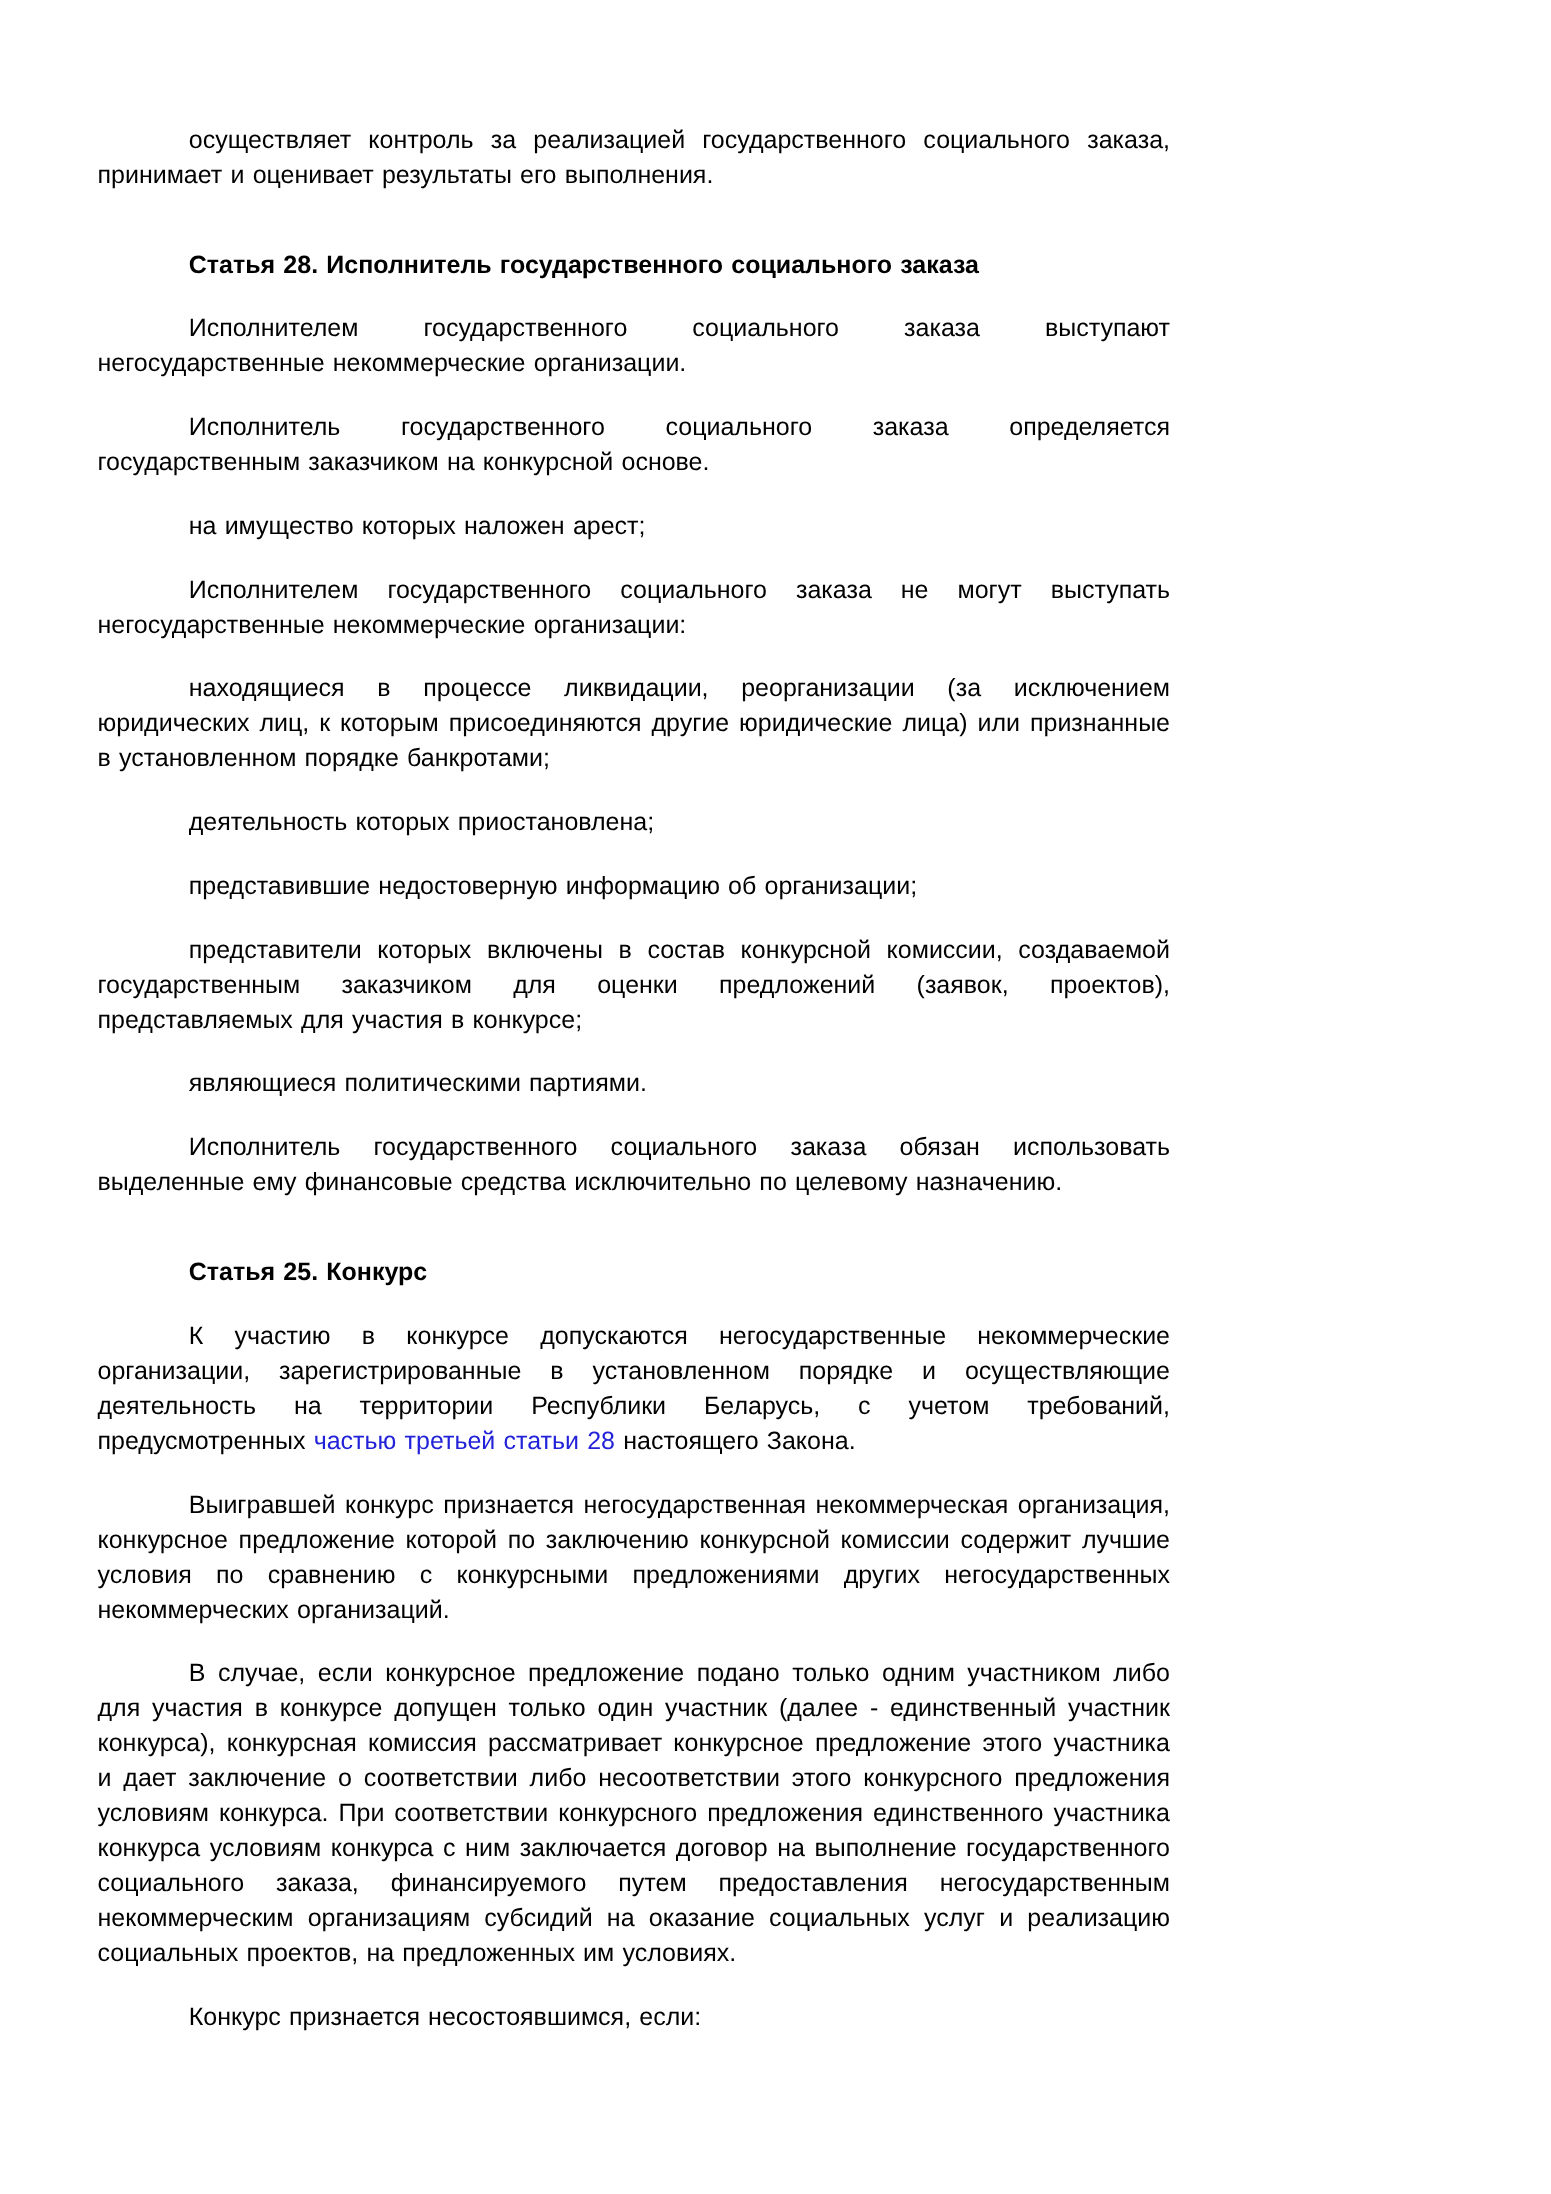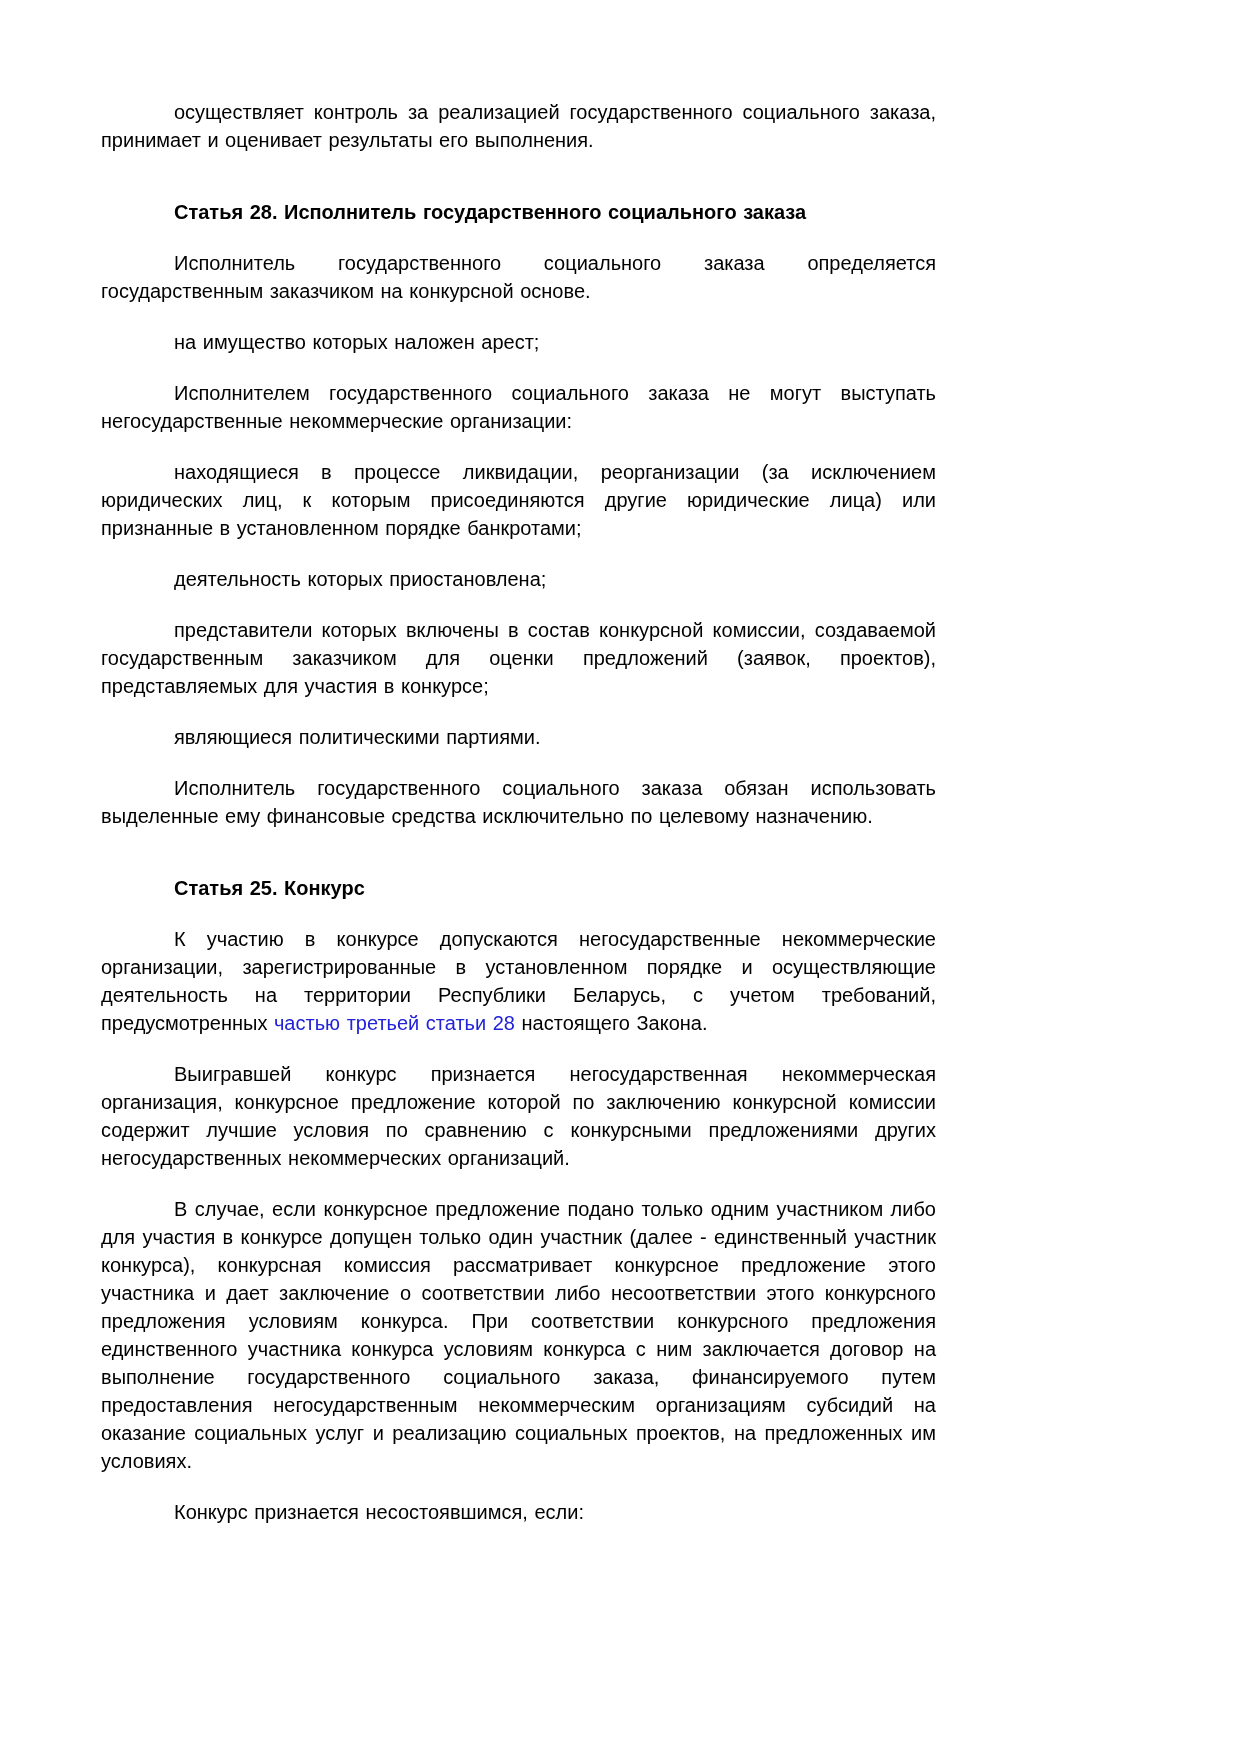--- a/index.html
+++ b/index.html
@@ -11,21 +11,21 @@
     width: 1241px;
     height: 1755px;
     overflow: hidden;
     font-family: "Liberation Sans", "DejaVu Sans", sans-serif;
     color: var(--text-color, #000000);
   }
   .page {
     box-sizing: border-box;
     width: 1027px;
     height: 1755px;
-    padding: 98px 91px 60px 101px;
+    padding: 98px 91px 60px 78px;
     background: #ffffff;
   }
   .doc p {
     margin: 23px 0;
     font-size: 20px;
     line-height: 28px;
     text-align: justify;
     text-indent: 73px;
     word-spacing: 1px;
   }
@@ -46,31 +46,33 @@
 </head>
 <body>
 
 <div class="page">
   <div class="doc">
 
     <p>осуществляет контроль за реализацией государственного социального заказа, принимает и оценивает результаты его выполнения.</p>
 
     <p class="heading">Статья 28. Исполнитель государственного социального заказа</p>
 
+    <p>Исполнителем государственного социального заказа выступают негосударственные некоммерческие организации.</p>
 
     <p>Исполнитель государственного социального заказа определяется государственным заказчиком на конкурсной основе.</p>
 
     <p>на имущество которых наложен арест;</p>
 
     <p>Исполнителем государственного социального заказа не могут выступать негосударственные некоммерческие организации:</p>
 
     <p>находящиеся в процессе ликвидации, реорганизации (за исключением юридических лиц, к которым присоединяются другие юридические лица) или признанные в установленном порядке банкротами;</p>
 
     <p>деятельность которых приостановлена;</p>
 
+    <p>представившие недостоверную информацию об организации;</p>
 
     <p>представители которых включены в состав конкурсной комиссии, создаваемой государственным заказчиком для оценки предложений (заявок, проектов), представляемых для участия в конкурсе;</p>
 
     <p>являющиеся политическими партиями.</p>
 
     <p>Исполнитель государственного социального заказа обязан использовать выделенные ему финансовые средства исключительно по целевому назначению.</p>
 
     <p class="heading">Статья 25. Конкурс</p>
 
     <p><span>К участию в конкурсе допускаются негосударственные некоммерческие организации, зарегистрированные в установленном порядке и осуществляющие деятельность на территории Республики Беларусь, с учетом требований, предусмотренных </span><a class="doc-link">частью третьей статьи 28</a><span> настоящего Закона.</span></p>

